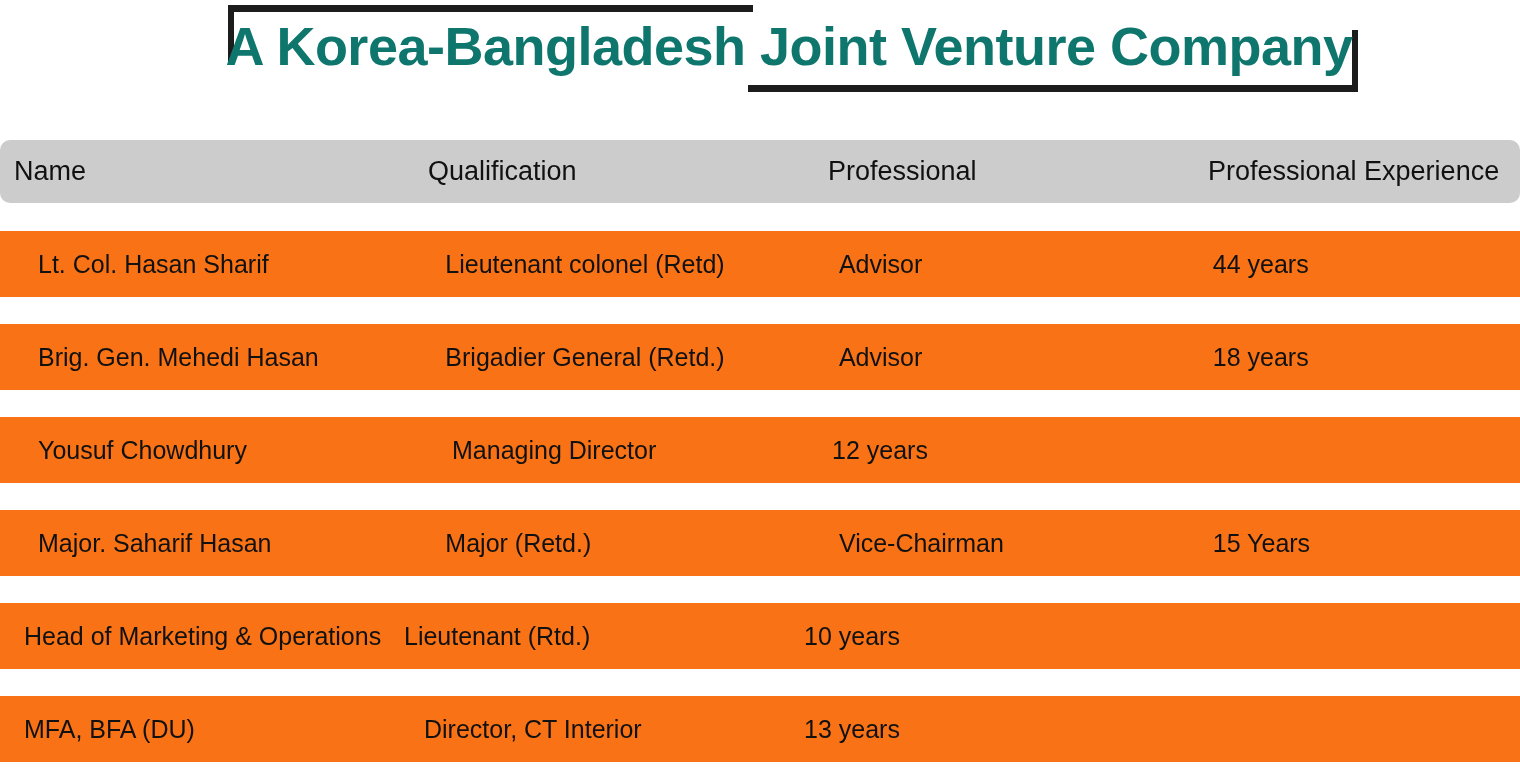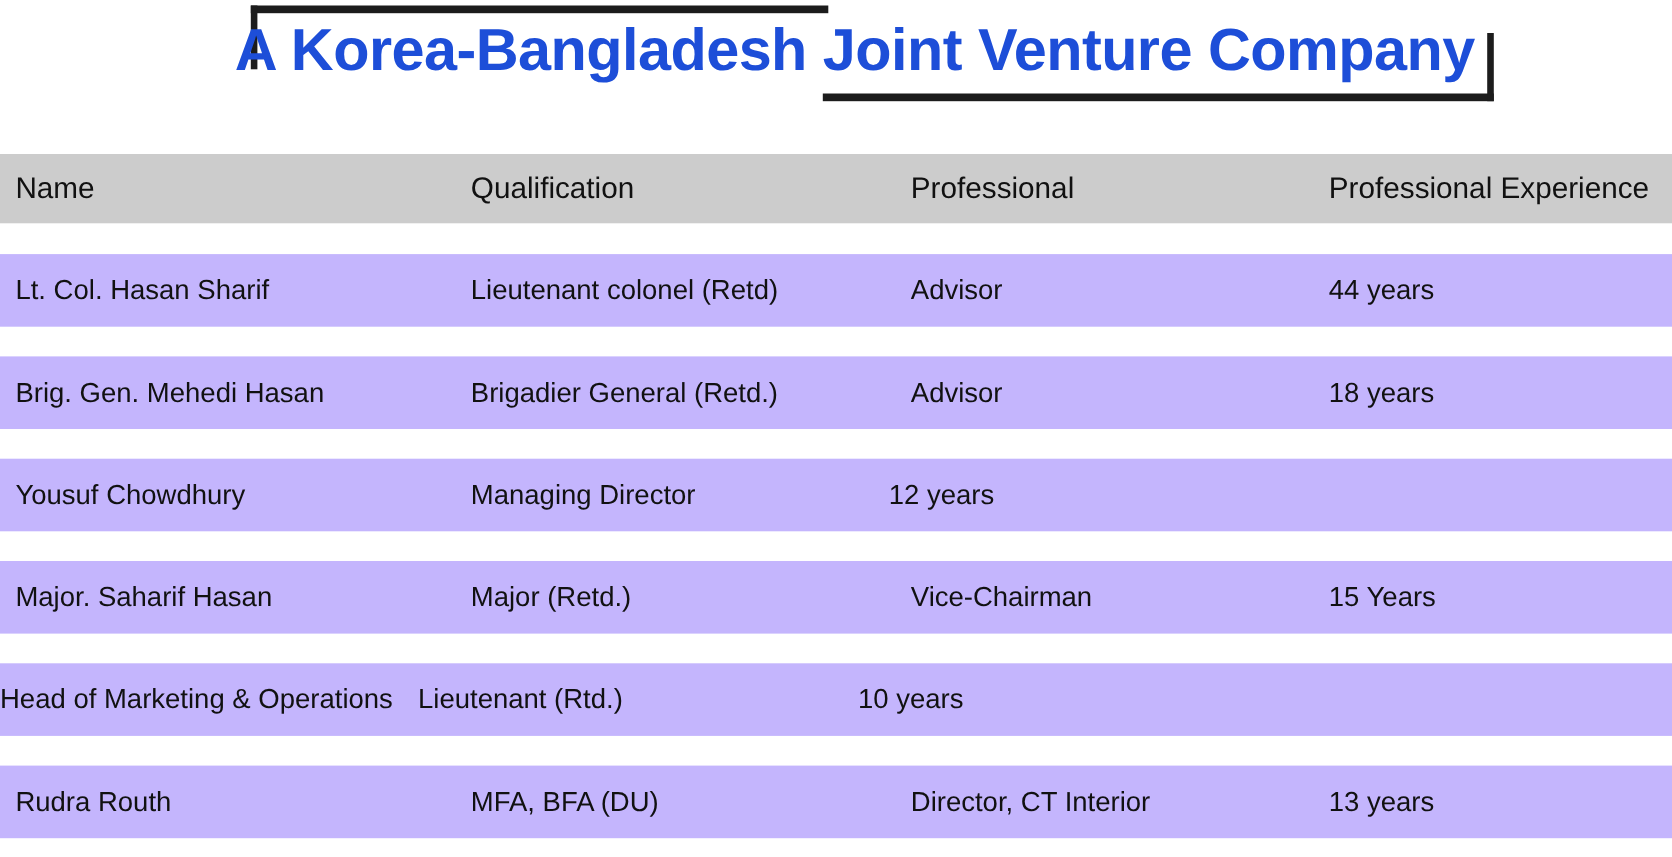--- a/index.html
+++ b/index.html
@@ -16,29 +16,29 @@
   }
 
   
   .title-wrap {
     position: relative;
     width: 1520px;
     height: 140px;
   }
   .title-text {
     position: absolute;
-    left: 212px;
+    left: 224px;
     top: 8px;
     width: 1130px;
     height: 76px;
     line-height: 76px;
     font-size: 54px;
     font-weight: bold;
     letter-spacing: -0.5px;
-    color: #1d4ed8;
+    color: #0f766e;
     white-space: nowrap;
     text-align: center;
   }
   
   .rule-top {
     position: absolute;
     left: 228px;
     top: 5px;
     width: 525px;
     height: 7px;
@@ -77,25 +77,27 @@
   .row {
     display: flex;
     align-items: center;
     width: 1520px;
     box-sizing: border-box;
   }
   .row.header {
     height: 63px;
     background: #cccccc;
     margin-bottom: 28px;
+    border-radius: 10px;
   }
   .row.data {
     height: 66px;
-    background: #c4b5fd;
+    background: #f97316;
     margin-bottom: 27px;
+    padding-left: 24px;
   }
   .row.data.last {
     margin-bottom: 0;
   }
 
   .cell {
     box-sizing: border-box;
     white-space: nowrap;
     overflow: hidden;
     color: #111111;
@@ -155,18 +157,17 @@
     <div class="cell col-exp">15 Years</div>
   </div>
 
   <div class="row data">
     <div class="cell col-desig">Head of Marketing &amp; Operations</div>
     <div class="cell col-qual">Lieutenant (Rtd.)</div>
     <div class="cell col-exp">10 years</div>
   </div>
 
   <div class="row data last">
-    <div class="cell col-name">Rudra Routh</div>
     <div class="cell col-qual">MFA, BFA (DU)</div>
     <div class="cell col-desig">Director, CT Interior</div>
     <div class="cell col-exp">13 years</div>
   </div>
 </div>
 
 </body></html>

